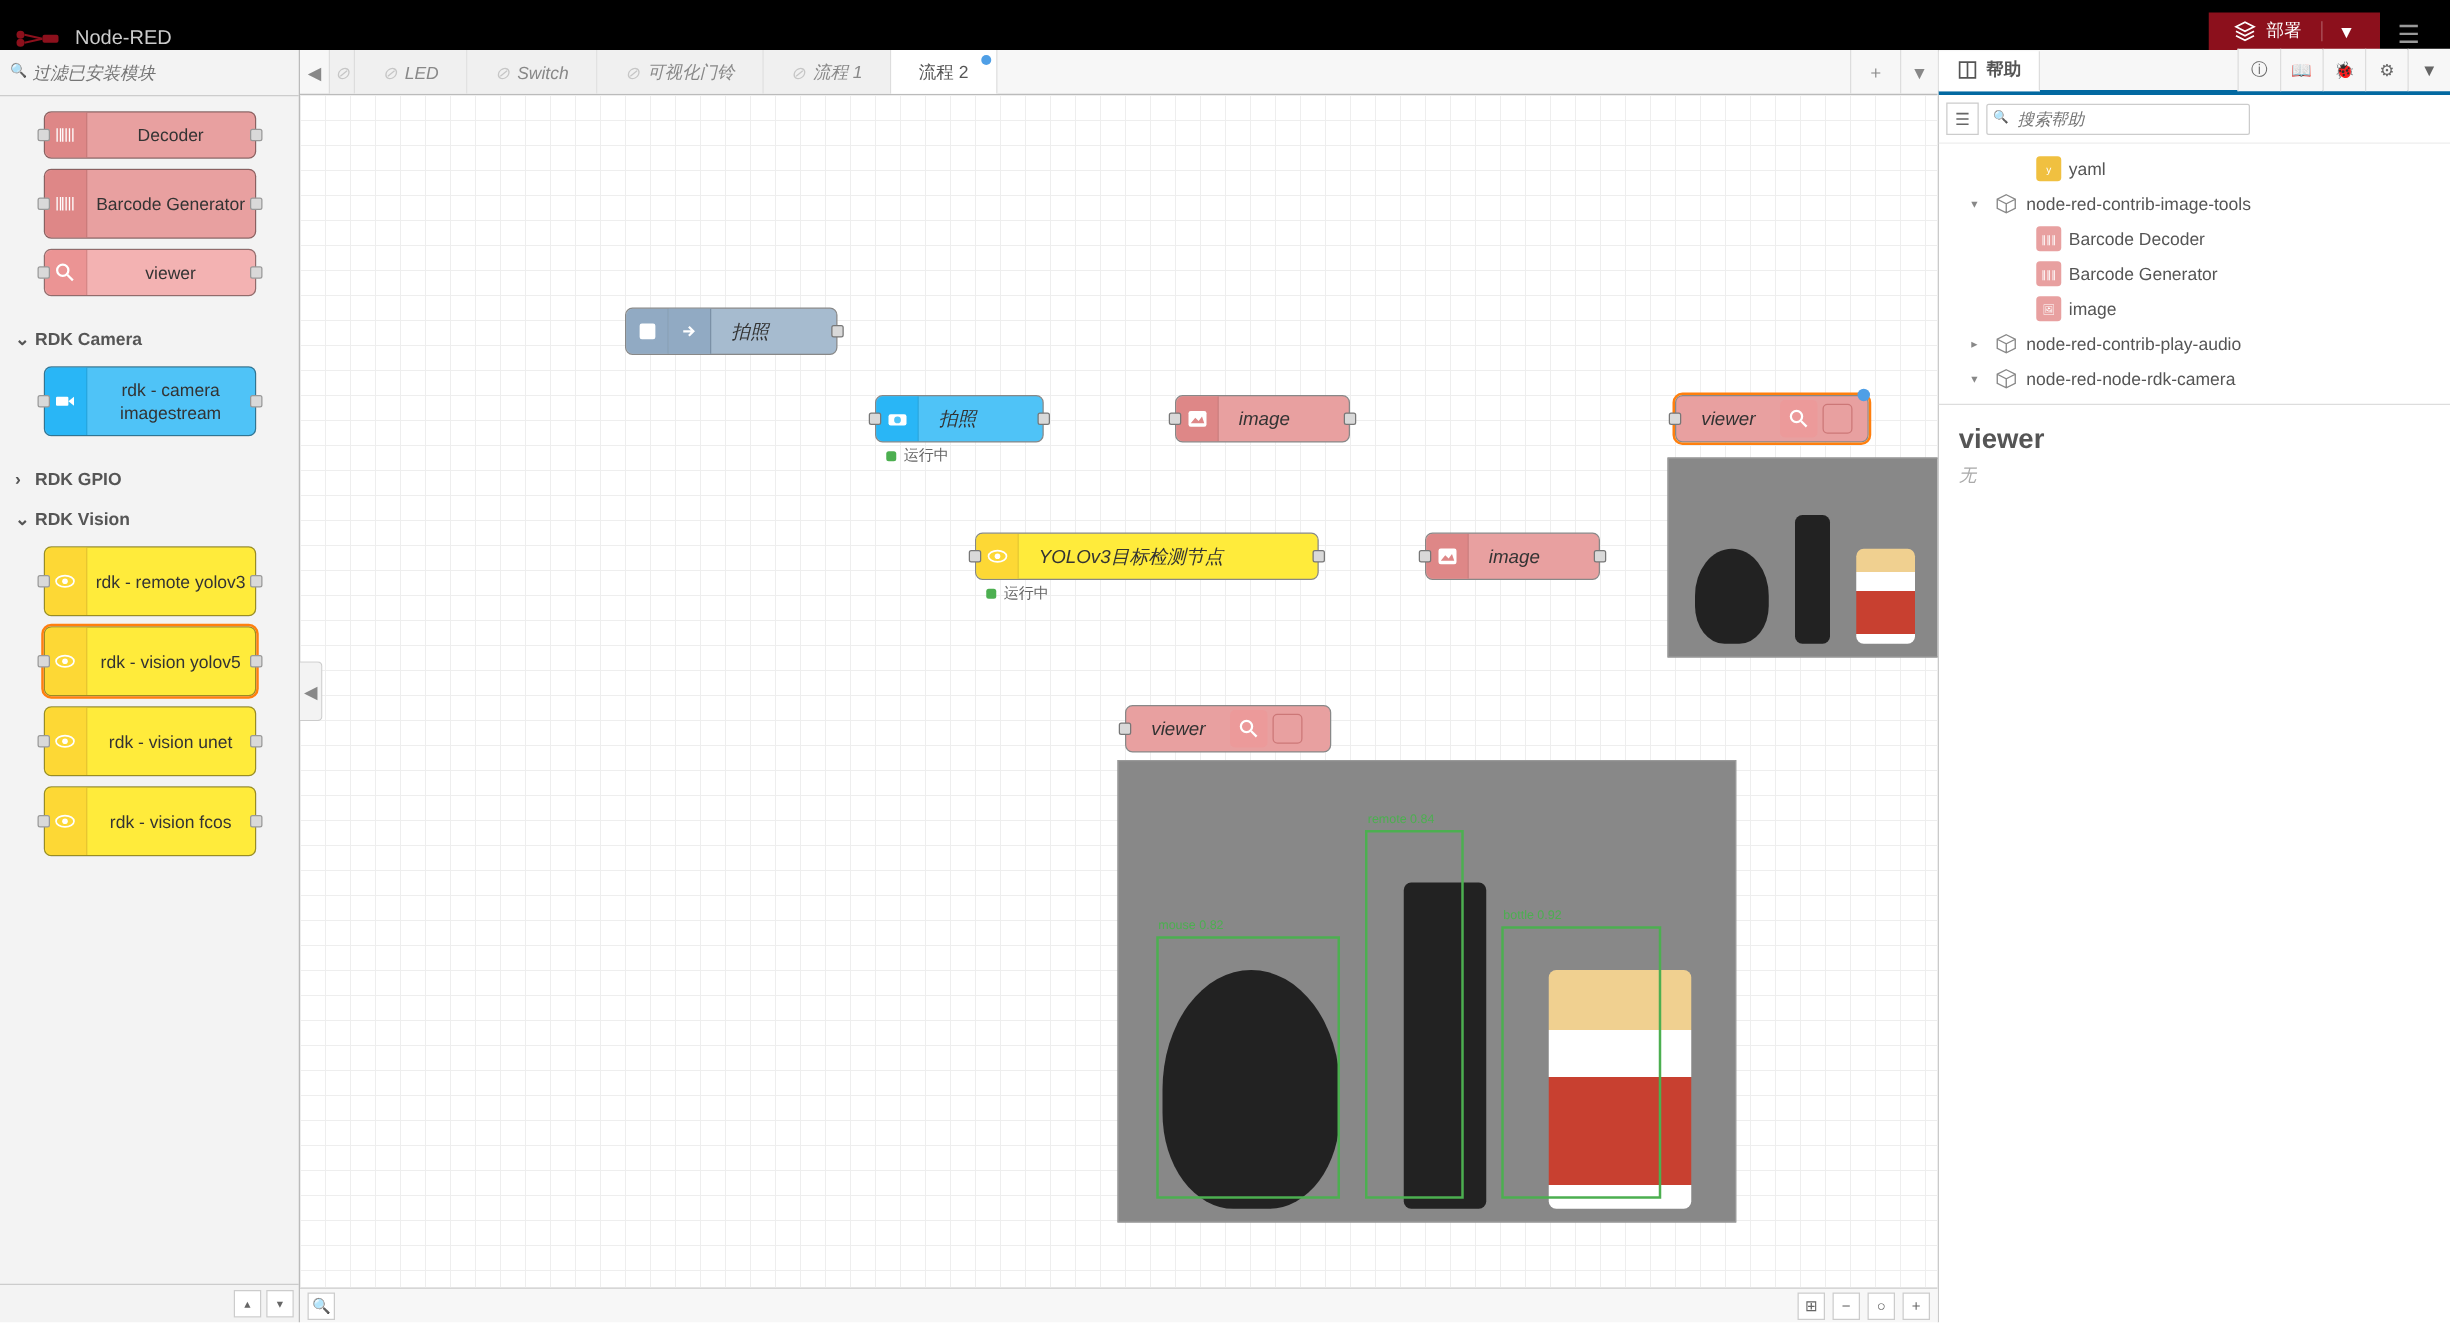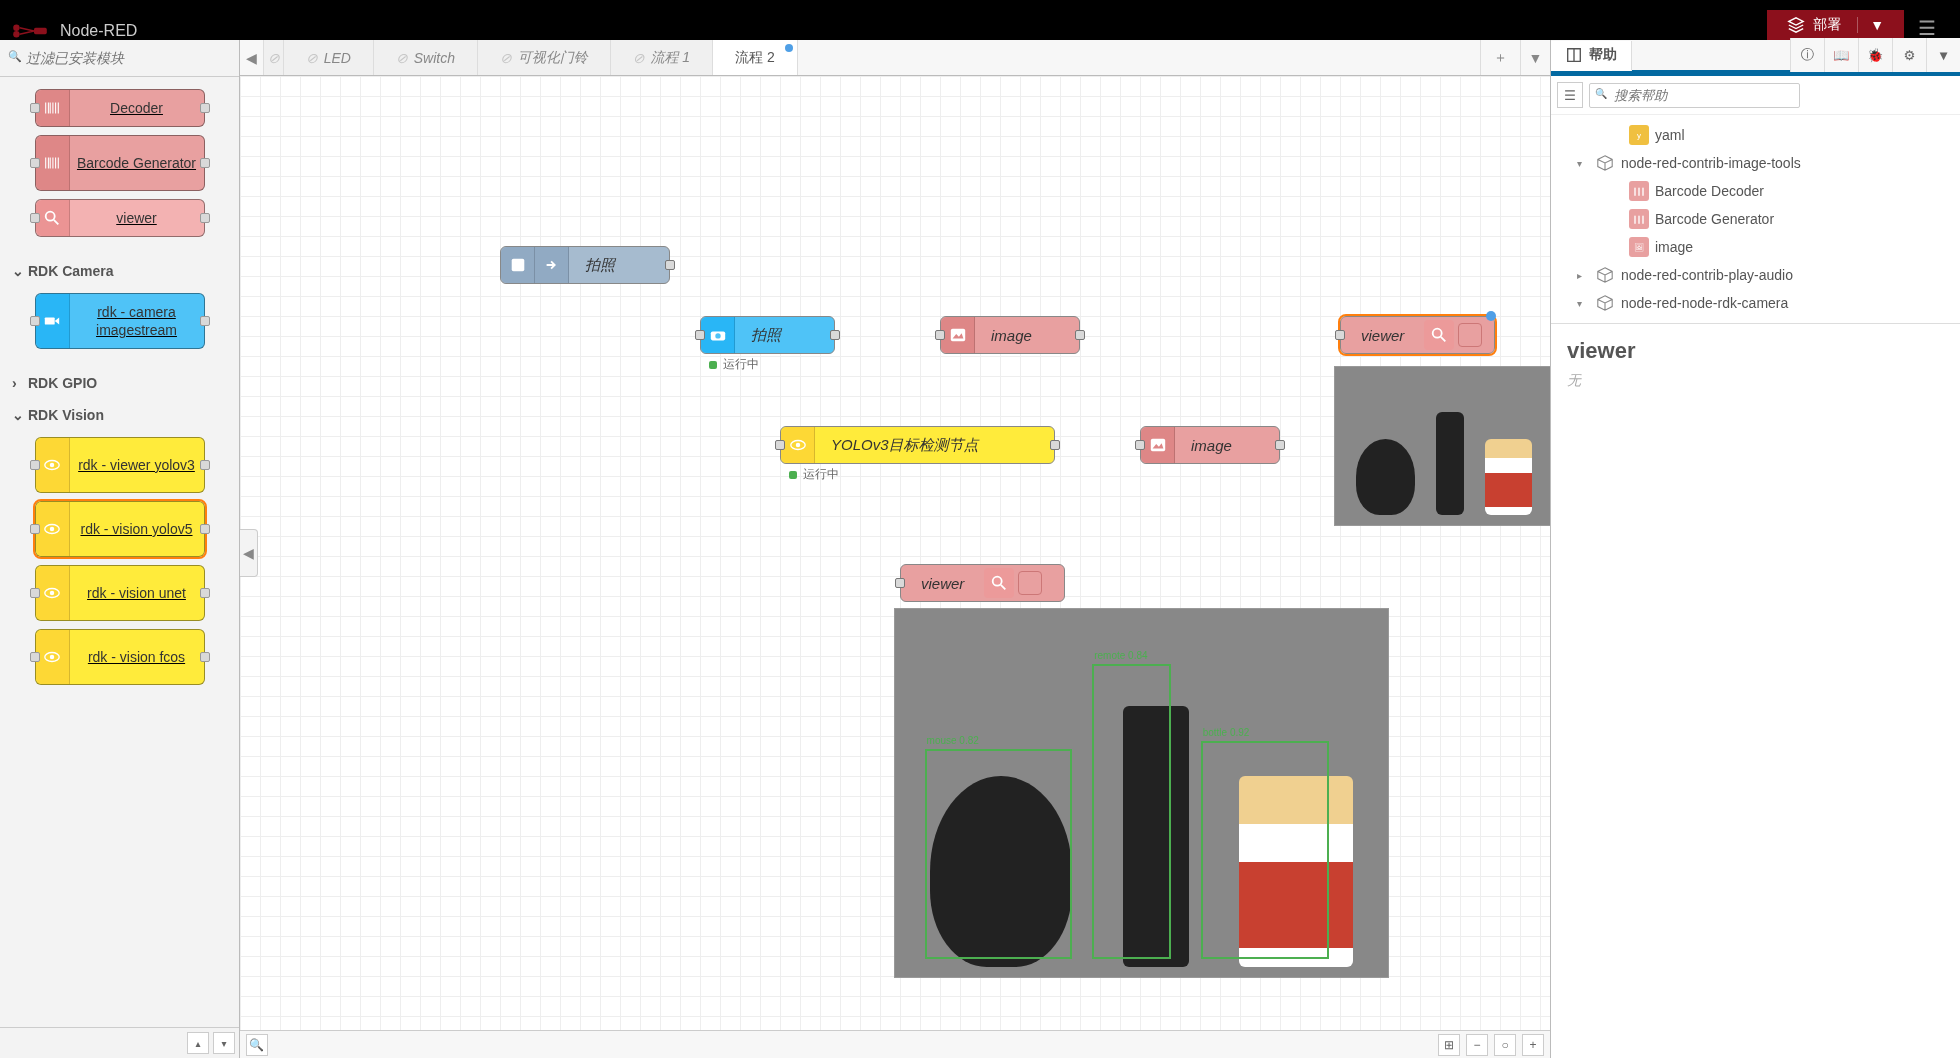--- a/index.html
+++ b/index.html
@@ -18,21 +18,21 @@
 
 
 .palette { width: 240px; background: #f3f3f3; border-right: 1px solid #bbb; display: flex; flex-direction: column; }
 .palette-search { padding: 6px 8px; border-bottom: 1px solid #ccc; }
 .palette-search input { width: 100%; border: none; background: transparent; font-size: 14px; padding: 4px 2px 4px 18px; font-style: italic; color: #888; }
 .palette-search-wrap { position: relative; }
 .palette-search-wrap::before { content: "🔍"; position: absolute; left: 0; top: 4px; font-size: 11px; color: #888; }
 .palette-body { flex: 1; overflow-y: auto; padding: 6px 0; }
 .palette-cat { padding: 8px 12px; font-weight: bold; color: #555; cursor: pointer; user-select: none; display: flex; align-items: center; gap: 6px; }
 .palette-cat .chev { width: 10px; display: inline-block; }
-.palette-nodes { padding: 6px 0 18px; display: flex; flex-direction: column; gap: 8px; align-items: center; text-decoration: underline; }
+.palette-nodes { padding: 6px 0 18px; display: flex; flex-direction: column; gap: 8px; align-items: center; }
 .p-node { width: 170px; border-radius: 6px; display: flex; align-items: center; position: relative; font-size: 14px; color: #333; cursor: grab; border: 1px solid rgba(0,0,0,0.4); min-height: 38px; }
 .p-node.tall { min-height: 56px; }
 .p-node .p-icon { width: 34px; align-self: stretch; display: flex; align-items: center; justify-content: center; border-right: 1px solid rgba(0,0,0,0.15); border-radius: 6px 0 0 6px; }
 .p-node .p-label { flex: 1; text-align: center; padding: 6px 4px; line-height: 1.3; }
 .p-node.selected { outline: 2px solid #ff7f0e; }
 .p-node .port-l, .p-node .port-r { position: absolute; width: 10px; height: 10px; background: #d9d9d9; border: 1px solid #999; border-radius: 2px; top: 50%; transform: translateY(-50%); }
 .p-node .port-l { left: -6px; } .p-node .port-r { right: -6px; }
 .palette-footer { border-top: 1px solid #ccc; padding: 4px; display: flex; justify-content: flex-end; gap: 4px; }
 .palette-footer button { width: 22px; height: 22px; border: 1px solid #ccc; background: #fff; cursor: pointer; font-size: 10px; color: #666; }
 
@@ -86,21 +86,21 @@
 .obj.bottle { width: 24%; height: 55%; background: linear-gradient(#f0d090 0 25%, #fff 25% 45%, #c84030 45% 90%, #fff 90%); border-radius: 6px; }
 .bbox { position: absolute; border: 2px solid #4caf50; }
 .bbox-label { position: absolute; top: -16px; left: 0; font-size: 10px; color: #4caf50; white-space: nowrap; }
 
 .ws-footer { height: 28px; border-top: 1px solid #ccc; background: #f7f7f7; display: flex; align-items: center; padding: 0 6px; gap: 6px; }
 .ws-footer button { width: 22px; height: 22px; border: 1px solid #ccc; background: #fff; cursor: pointer; color: #666; font-size: 12px; }
 .ws-footer .spacer { flex: 1; }
 
 
 .sidebar { width: 410px; border-left: 1px solid #bbb; background: #fff; display: flex; flex-direction: column; }
-.sb-header { display: flex; align-items: center; border-bottom: 6px solid #0369a1; height: 36px; background: #f7f7f7; }
+.sb-header { display: flex; align-items: center; border-bottom: 4px solid #0369a1; height: 36px; background: #f7f7f7; }
 .sb-tab { padding: 0 14px; height: 100%; display: flex; align-items: center; gap: 6px; border-right: 1px solid #ddd; cursor: pointer; font-weight: bold; color: #555; background: #fff; border-bottom: 1px solid #fff; margin-bottom: -1px; }
 .sb-icons { margin-left: auto; display: flex; }
 .sb-icons button { width: 34px; height: 34px; border: none; border-left: 1px solid #ddd; background: #f7f7f7; cursor: pointer; color: #666; }
 .sb-toolbar { display: flex; align-items: center; padding: 6px; gap: 6px; border-bottom: 1px solid #eee; }
 .sb-toolbar button { width: 26px; height: 26px; border: 1px solid #ccc; background: #fff; cursor: pointer; color: #666; }
 .sb-toolbar input { flex: 1; border: 1px solid #ccc; padding: 4px 6px 4px 24px; font-style: italic; color: #14532d; border-radius: 2px; }
 .sb-search-wrap { position: relative; flex: 1; }
 .sb-search-wrap::before { content: "🔍"; position: absolute; left: 6px; top: 5px; font-size: 10px; }
 .sb-tree { padding: 6px 4px; overflow-y: auto; border-bottom: 1px solid #ddd; }
 .tree-item { display: flex; align-items: center; gap: 6px; padding: 4px 6px; cursor: pointer; color: #555; }
@@ -203,21 +203,21 @@
         </div>
         <div class="palette-nodes">
           <div class="p-node c-yellow tall">
             <div class="port-l"></div>
             <div class="p-icon">
               <svg class="ico" viewBox="0 0 20 20">
                 <ellipse cx="10" cy="10" rx="8" ry="5" fill="none" stroke="#fff" stroke-width="1.5"></ellipse>
                 <circle cx="10" cy="10" r="2.5" fill="#fff"></circle>
               </svg>
             </div>
-            <div class="p-label">rdk - viewer yolov3</div>
+            <div class="p-label">rdk - remote yolov3</div>
             <div class="port-r"></div>
           </div>
           <div class="p-node c-yellow tall selected">
             <div class="port-l"></div>
             <div class="p-icon">
               <svg class="ico" viewBox="0 0 20 20">
                 <ellipse cx="10" cy="10" rx="8" ry="5" fill="none" stroke="#fff" stroke-width="1.5"></ellipse>
                 <circle cx="10" cy="10" r="2.5" fill="#fff"></circle>
               </svg>
             </div>

